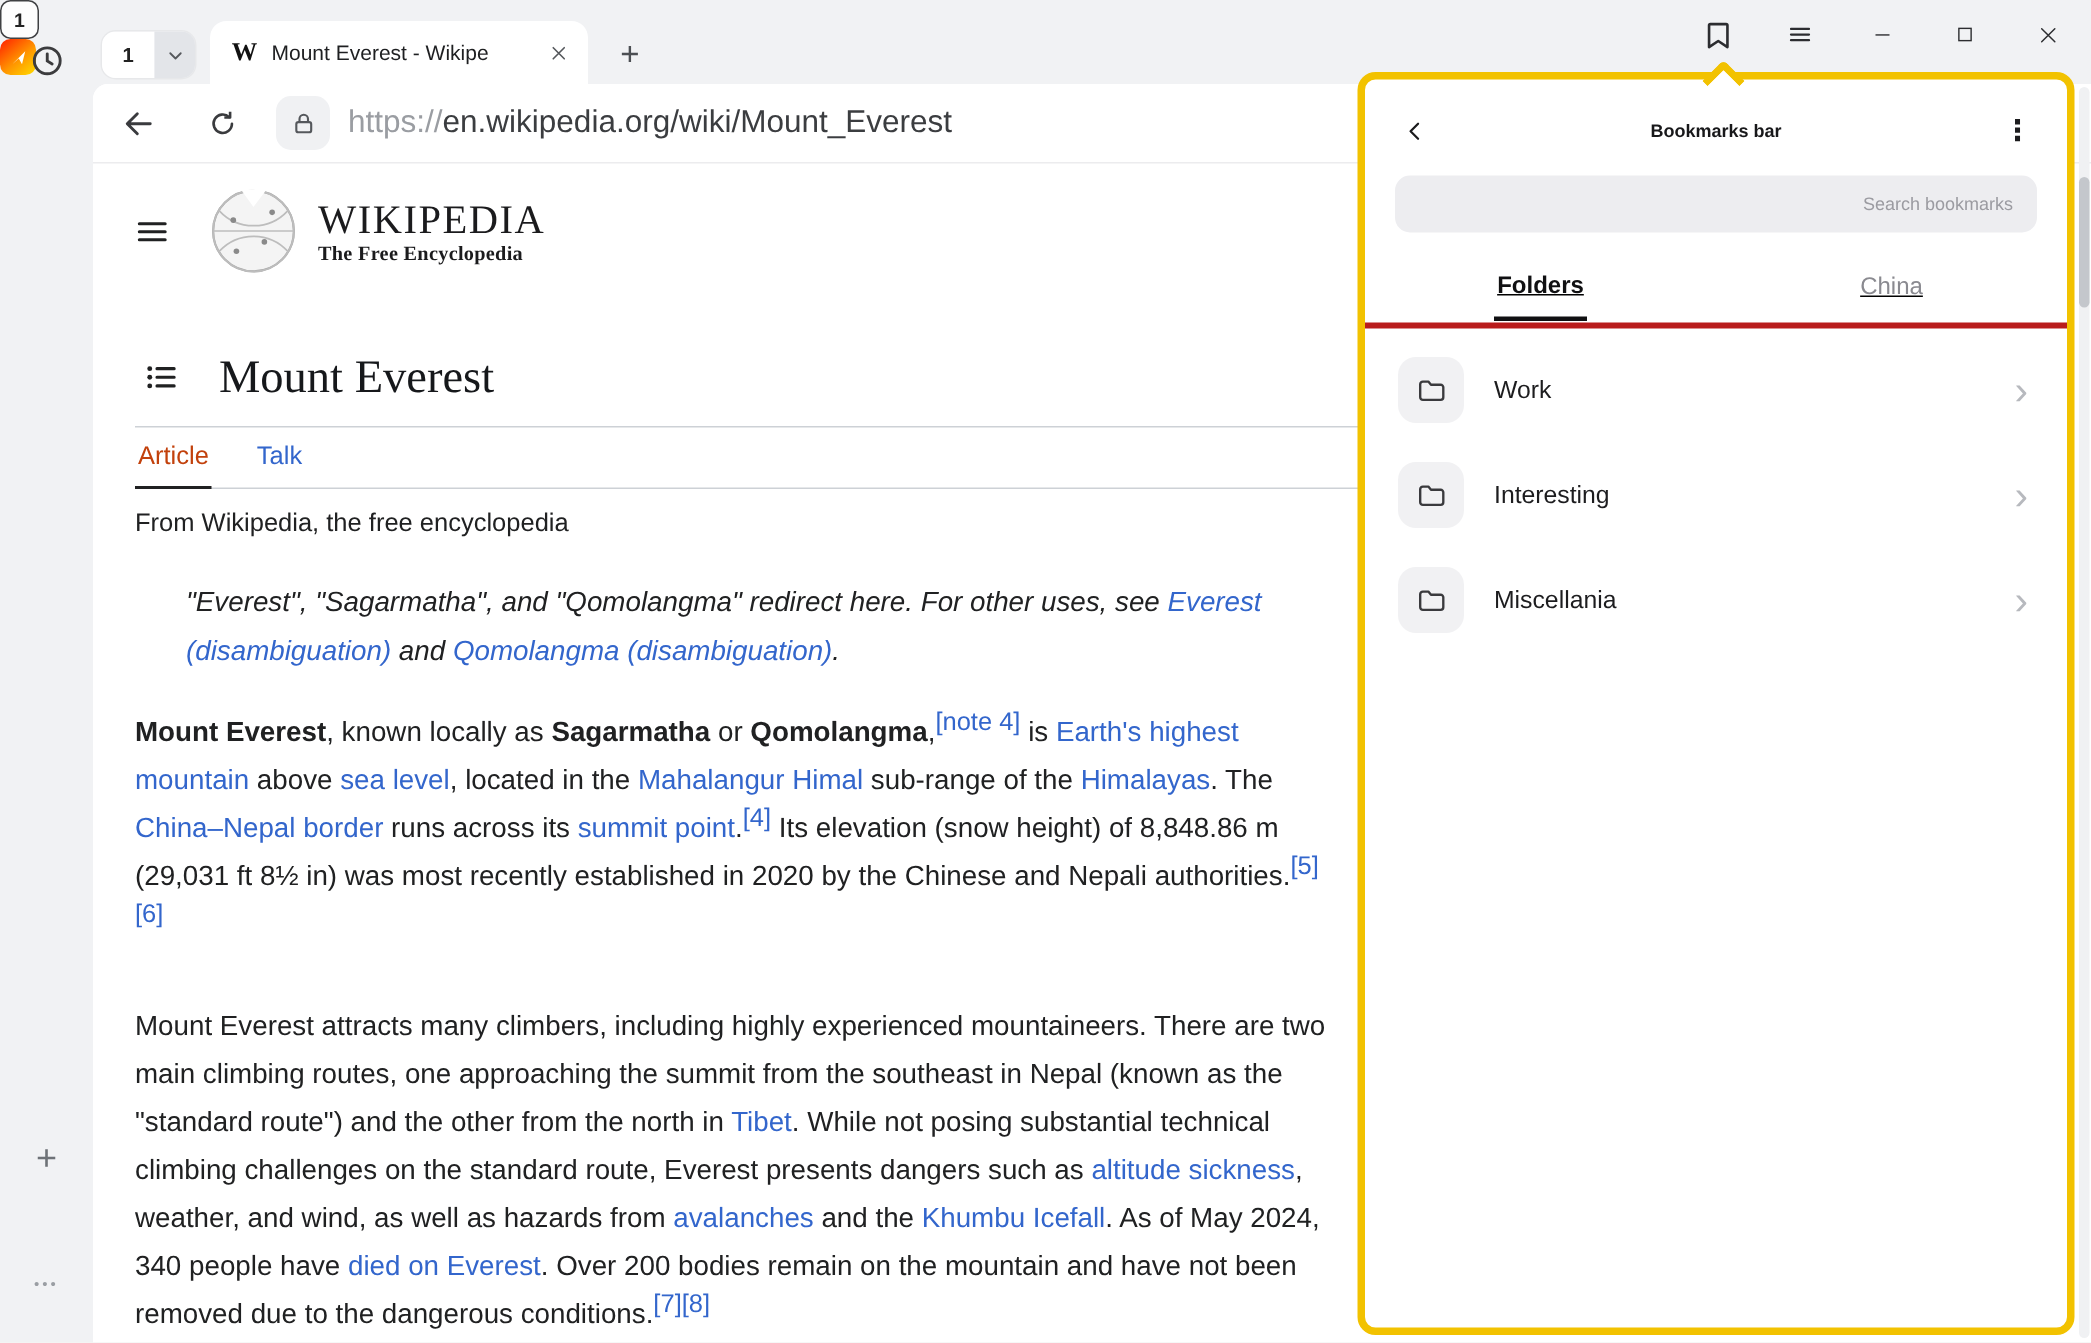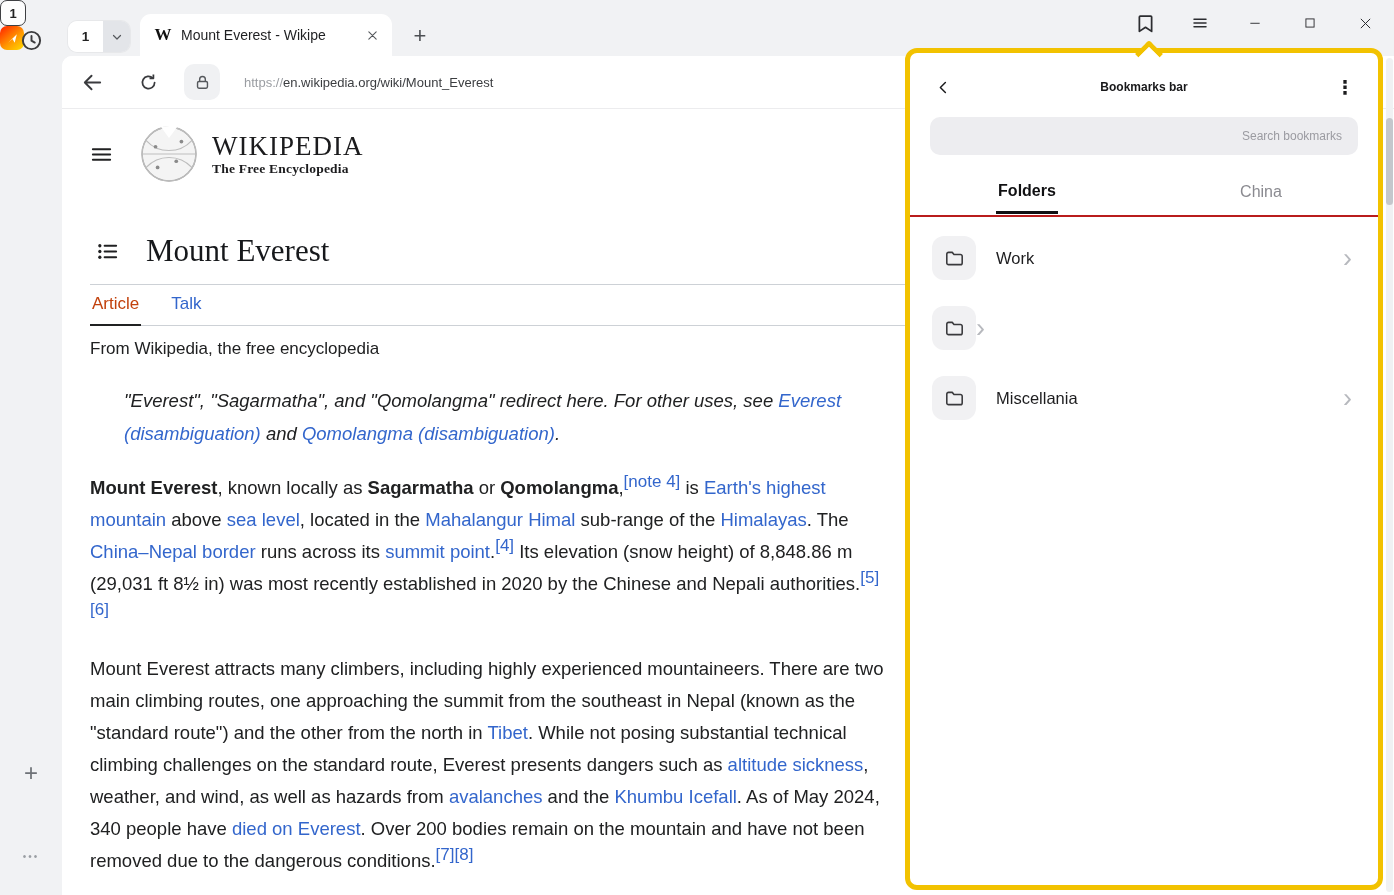--- a/index.html
+++ b/index.html
@@ -37,21 +37,21 @@
   .win-controls{position:absolute;right:15px;top:9px;display:flex;gap:27px;}
   .wc{width:28px;height:28px;display:flex;align-items:center;justify-content:center;color:#2c2d30;}
 
   
   .content{position:absolute;left:62px;top:56px;right:0;bottom:0;background:#ffffff;border-top-left-radius:10px;overflow:hidden;}
   .navbar{height:52px;display:flex;align-items:center;padding-left:16px;background:#fff;border-bottom:1px solid #ececee;}
   .nav-btn{width:28px;height:28px;display:flex;align-items:center;justify-content:center;color:#3a3b3e;}
   .nav-reload{margin-left:28px;}
   .lock-chip{margin-left:22px;width:36px;height:36px;border-radius:10px;background:#f0f1f3;
     display:flex;align-items:center;justify-content:center;color:#55585c;}
-  .url{margin-left:24px;font-size:13px;white-space:nowrap;}
+  .url{margin-left:12px;font-size:21px;white-space:nowrap;}
   .url .scheme{color:#9a9da2;}
   .url .host{color:#3b3d40;}
 
   
   .page{position:relative;padding:16px 0 0 28px;color:#202122;}
   .site-header{display:flex;align-items:center;}
   .wiki-hamburger{width:24px;margin-right:26px;color:#202122;}
   .globe{margin-right:14px;}
   .wordmark{font-family:"Liberation Serif","DejaVu Serif",serif;}
   .wordmark .w1{font-size:27px;letter-spacing:1px;color:#1b1b1d;line-height:30px;}
@@ -60,41 +60,41 @@
   .contents-icon{margin-left:6px;margin-right:27px;color:#202122;}
   h1.page-title{margin:0;font-family:"Liberation Serif","DejaVu Serif",serif;font-weight:400;font-size:31px;color:#16181b;}
   .rule{width:822px;border-bottom:1px solid #cdd1d6;margin-top:15px;}
   .page-tabs{width:822px;display:flex;border-bottom:1px solid #cdd1d6;}
   .ptab{padding:9px 2px 10px;margin-right:28px;font-size:17px;}
   .ptab.active{color:#c2410c;border-bottom:2px solid #202122;margin-bottom:-1px;}
   .ptab.inactive{color:#3366cc;}
   .from-line{margin-top:13px;font-size:17px;color:#202122;}
   .hatnote{margin:25px 0 0 34px;width:846px;font-style:italic;font-size:18.5px;line-height:33px;}
   .para{width:800px;font-size:18.5px;line-height:32px;margin:22px 0 0 0;}
-  .para + .para{margin-top:21px;}
+  .para + .para{margin-top:36px;}
   .wlink{color:#3366cc;text-decoration:none;}
   .b{font-weight:700;}
   sup.ref{font-size:17px;line-height:0;}
   sup.ref .wlink{font-style:normal;}
 
   
   .bookmarks-panel{position:absolute;left:905px;top:48px;width:478px;height:842px;box-sizing:border-box;
     background:#ffffff;border:5px solid #f2c200;border-radius:12px;z-index:20;}
   .bp-notch{position:absolute;left:229px;top:-9px;width:15px;height:15px;background:#ffffff;
     transform:rotate(45deg);border-left:5px solid #f2c200;border-top:5px solid #f2c200;border-top-left-radius:4px;z-index:2;}
   .bp-header{margin-top:8px;height:52px;display:flex;align-items:center;padding:0 18px;position:relative;}
   .bp-back{width:30px;height:30px;display:flex;align-items:center;justify-content:center;color:#1c1c1e;}
   .bp-title{position:absolute;left:0;right:0;text-align:center;font-size:12px;font-weight:600;color:#18181a;pointer-events:none;}
   .bp-kebab{margin-left:auto;width:30px;height:30px;display:flex;align-items:center;justify-content:center;
     font-size:19px;font-weight:700;color:#1c1c1e;z-index:1;}
   .bp-search{margin:4px 20px 0;height:38px;background:#ededf0;border-radius:10px;display:flex;align-items:center;padding:0 14px;}
   .bp-search input{border:none;outline:none;background:transparent;width:100%;font-size:12px;color:#333;
     font-family:"Liberation Sans","DejaVu Sans",sans-serif;text-align:right;}
   .bp-search input::placeholder{color:#9b9ba1;}
-  .bp-tabs{margin-top:14px;display:flex;height:46px;border-bottom:2px solid #b91c1c;}
+  .bp-tabs{margin-top:14px;display:flex;height:46px;border-bottom:4px solid #b91c1c;text-decoration:underline;}
   .bp-tab{flex:1;display:flex;align-items:center;justify-content:center;font-size:16px;}
   .bp-tab.active span{color:#101012;font-weight:700;padding:12px 2px 11px;border-bottom:3px solid #101012;}
   .bp-tab.inactive{color:#8a8a90;}
   .bp-list{padding-top:6px;}
   .bp-row{height:70px;display:flex;align-items:center;padding:0 26px 0 22px;}
   .bp-folder-icon{width:44px;height:44px;border-radius:12px;background:#f1f1f3;
     display:flex;align-items:center;justify-content:center;color:#3a3a3d;flex:none;}
   .bp-row-label{margin-left:20px;font-size:16.5px;color:#1d1d1f;flex:1;}
   .bp-chevron{font-size:27px;color:#b7b9be;line-height:20px;}
 
@@ -304,20 +304,21 @@
         </div>
         <div class="bp-row-label" data-interactable="false">Work</div>
         <div class="bp-chevron" data-interactable="false">›</div>
       </div>
       <div class="bp-row" data-interactable="true">
         <div class="bp-folder-icon" data-interactable="false">
           <svg width="21" height="21" viewBox="0 0 24 24">
               <path d="M3.2 7a2 2 0 0 1 2-2h4.2l2 2.4h7.4a2 2 0 0 1 2 2V17a2 2 0 0 1-2 2H5.2a2 2 0 0 1-2-2z" fill="none" stroke="currentColor" stroke-width="1.8" stroke-linejoin="round"></path>
             </svg>
         </div>
+        <div class="bp-row-label" data-interactable="false">Interesting</div>
         <div class="bp-chevron" data-interactable="false">›</div>
       </div>
       <div class="bp-row" data-interactable="true">
         <div class="bp-folder-icon" data-interactable="false">
           <svg width="21" height="21" viewBox="0 0 24 24">
               <path d="M3.2 7a2 2 0 0 1 2-2h4.2l2 2.4h7.4a2 2 0 0 1 2 2V17a2 2 0 0 1-2 2H5.2a2 2 0 0 1-2-2z" fill="none" stroke="currentColor" stroke-width="1.8" stroke-linejoin="round"></path>
             </svg>
         </div>
         <div class="bp-row-label" data-interactable="false">Miscellania</div>
         <div class="bp-chevron" data-interactable="false">›</div>

